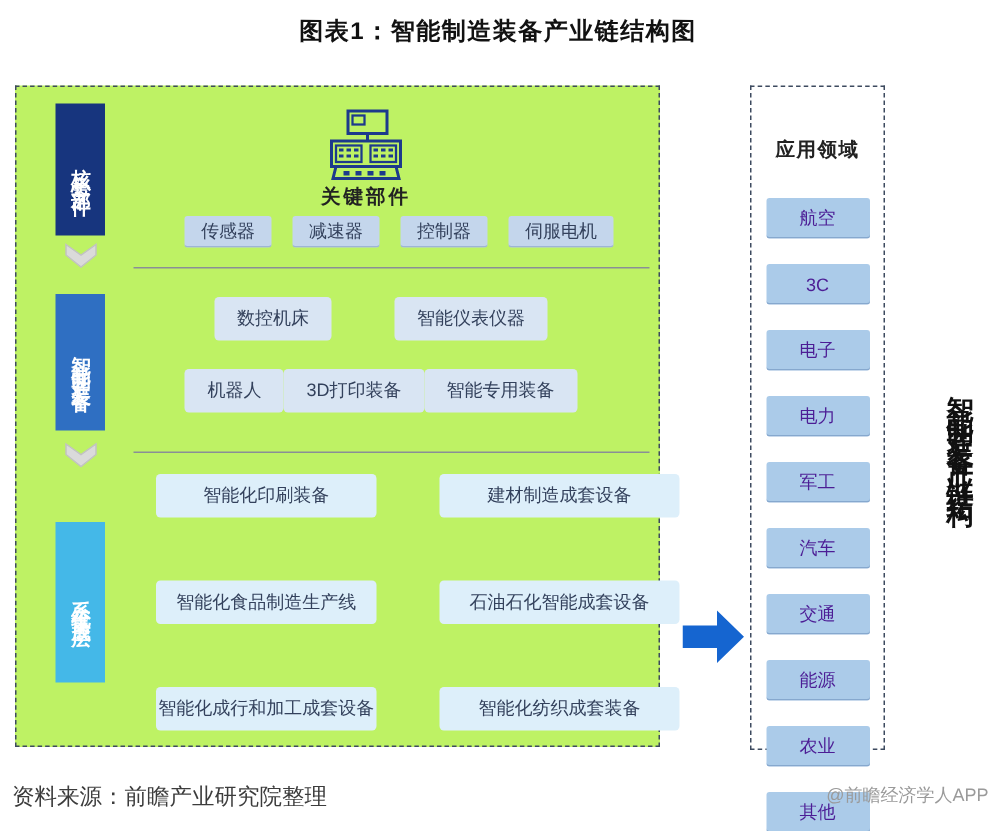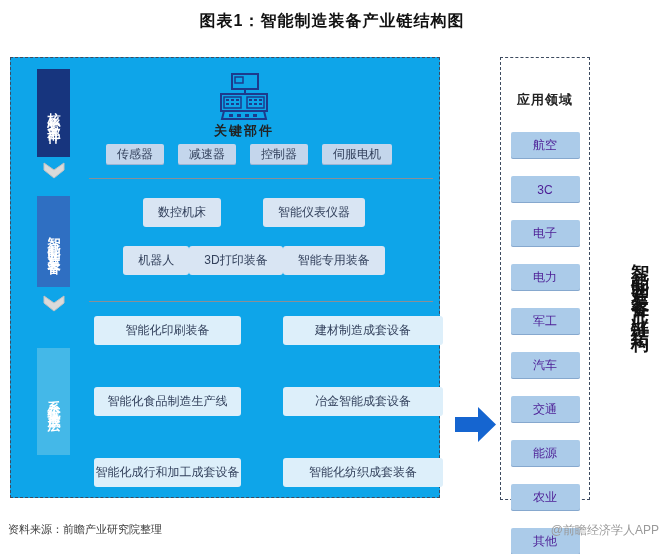--- a/index.html
+++ b/index.html
@@ -15,21 +15,21 @@
 
   .figure-title {
     position: absolute; top: 11px; left: 0; width: 664px;
     text-align: center; font-size: 16px; font-weight: bold; color: #111;
     letter-spacing: 1px;
   }
 
   
   .main-box {
     position: absolute; left: 10px; top: 57px; width: 430px; height: 441px;
-    border: 1.5px dashed #3d4a5f; background: #0ea5e9;
+    border: 1.5px dashed #3d4a5f; background: #bef264;
   }
 
   
   .stage {
     position: absolute; left: 26px; width: 33px;
     display: flex; align-items: center; justify-content: center;
     writing-mode: vertical-rl; text-orientation: upright;
     color: #fff; font-size: 13px; font-weight: bold; letter-spacing: 5px;
   }
   .stage-1 { top: 11px;  height: 88px;  background: #17357e; }
@@ -46,21 +46,21 @@
   .icon-wrap {
     position: absolute; left: 126px; top: 14px; width: 58px; height: 50px;
   }
   .keyparts-label {
     position: absolute; left: 0; top: 64px; width: 310px;
     text-align: center; font-size: 13px; font-weight: bold; color: #222;
     letter-spacing: 2px;
   }
   .keyparts-row {
     position: absolute; left: 0; top: 86px; width: 320px;
-    display: flex; justify-content: center; gap: 14px;
+    display: flex; justify-content: flex-end; gap: 14px;
   }
   .chip {
     background: #c4d6ec; color: #33415c;
     font-size: 12px; height: 21px; padding: 0 11px;
     display: flex; align-items: center; justify-content: center;
     border-radius: 2px; box-shadow: inset 0 -1px 0 rgba(90,120,170,.35);
   }
   .divider { position: absolute; left: 0px; width: 344px; height: 1px; background: #8a8f96; }
   .divider-1 { top: 120px; }
   .divider-2 { top: 243px; }
@@ -70,21 +70,21 @@
   }
   .equip-row-1 { top: 140px; gap: 42px; }
   .equip-row-2 { top: 188px; }
   .equip {
     background: #d9e5f3; color: #33415c; font-size: 12px;
     height: 29px; padding: 0 15px; border-radius: 3px;
     display: flex; align-items: center; justify-content: center;
   }
 
   .int-grid {
-    position: absolute; left: 5px; top: 258px;
+    position: absolute; left: 15px; top: 258px;
     display: grid; grid-template-columns: 147px 160px;
     column-gap: 22px; row-gap: 17px; gap: 42px;
   }
   .int-box {
     background: #ddeffa; color: #33415c; font-size: 12px;
     height: 29px; border-radius: 3px;
     display: flex; align-items: center; justify-content: center;
   }
 
   
@@ -114,21 +114,21 @@
   
   .side-title {
     position: absolute; left: 616px; top: 138px; width: 36px; height: 300px;
     writing-mode: vertical-rl; text-orientation: upright;
     font-size: 18px; font-weight: bold; color: #111; letter-spacing: 7px;
     display: flex; justify-content: center;
   }
 
   
   .footer-source {
-    position: absolute; left: 8px; top: 522px; font-size: 11px; color: #3c3c3c;
+    position: absolute; left: 8px; top: 522px; font-size: 15px; color: #3c3c3c;
   }
   .footer-credit {
     position: absolute; right: 5px; top: 522px; font-size: 12px; color: #9a9a9a;
   }
 </style>
 </head>
 <body>
 
 <div class="canvas">
 
@@ -197,21 +197,21 @@
         <div class="equip">3D打印装备</div>
         <div class="equip">智能专用装备</div>
       </div>
 
       <div class="divider divider-2"></div>
 
       <div class="int-grid">
         <div class="int-box">智能化印刷装备</div>
         <div class="int-box">建材制造成套设备</div>
         <div class="int-box">智能化食品制造生产线</div>
-        <div class="int-box">冶金智能成套设备</div>
+        <div class="int-box">石油石化智能成套设备</div>
         <div class="int-box">智能化成行和加工成套设备</div>
         <div class="int-box">智能化纺织成套装备</div>
       </div>
 
     </div>
   </div>
 
   <svg class="big-arrow" viewBox="0 0 42 37">
     <path d="M0 11 H23 V1 L41 18.5 L23 36 V26 H0 Z" fill="#1565d0"></path>
   </svg>

